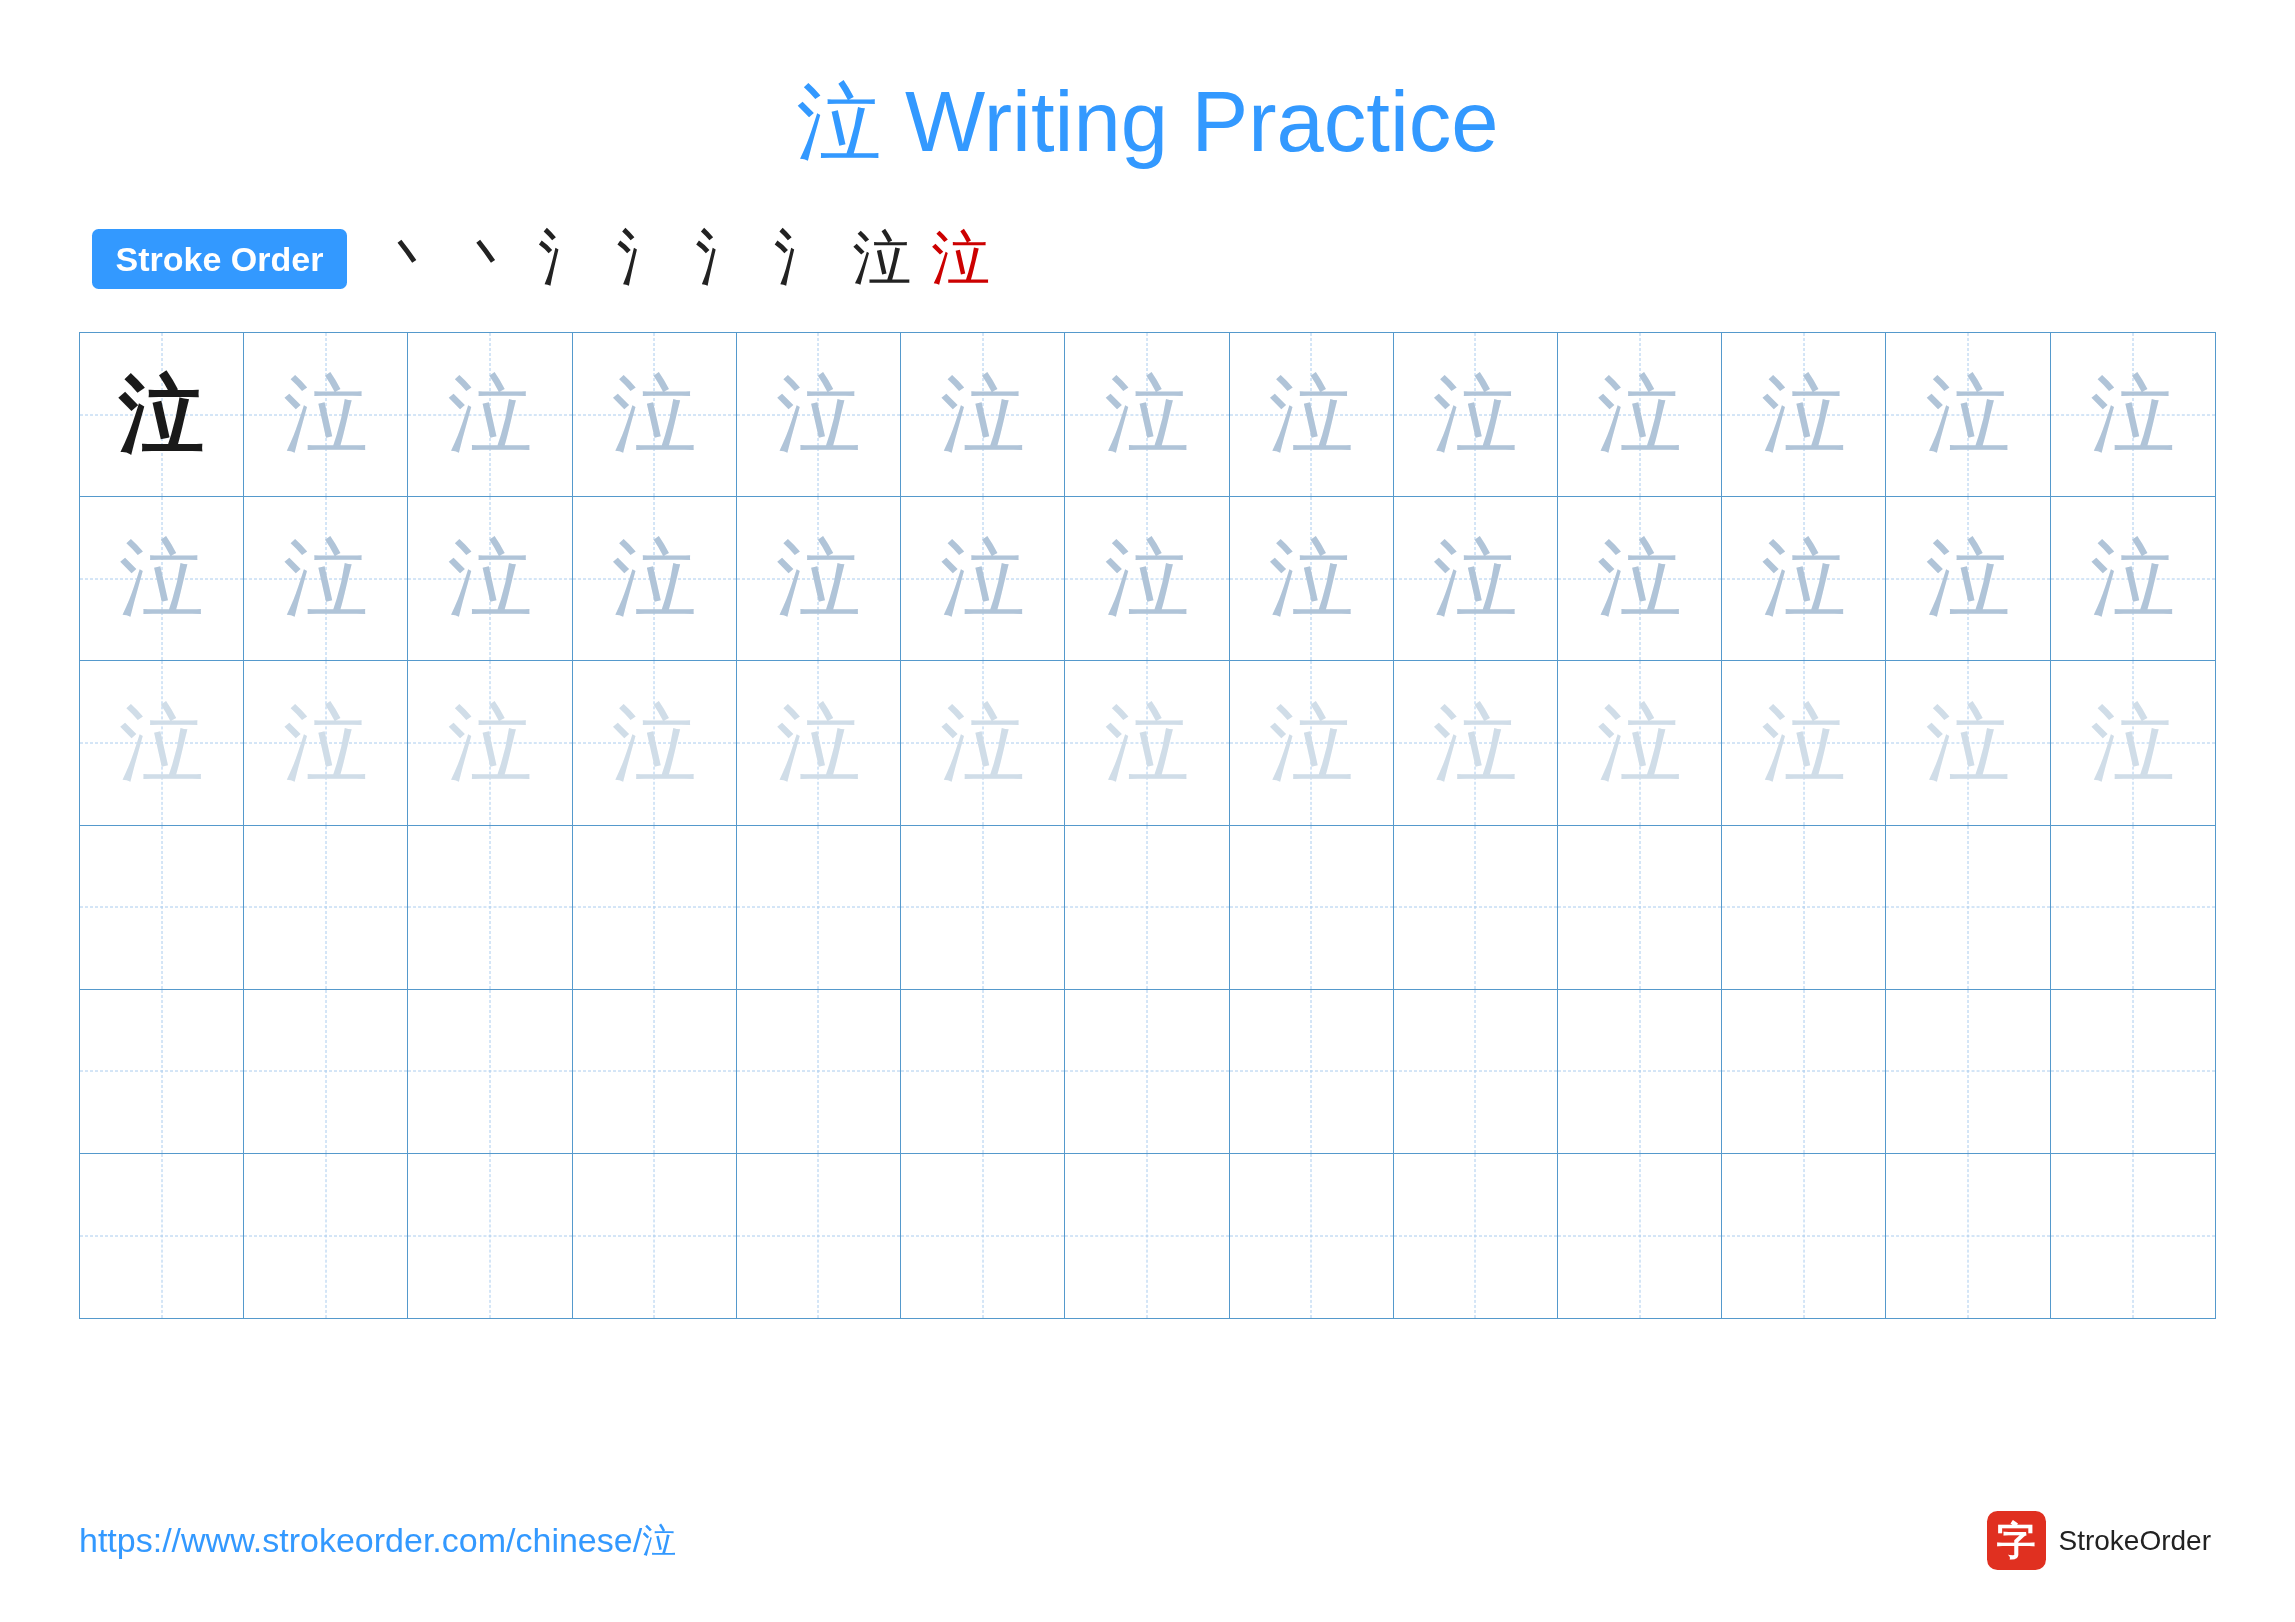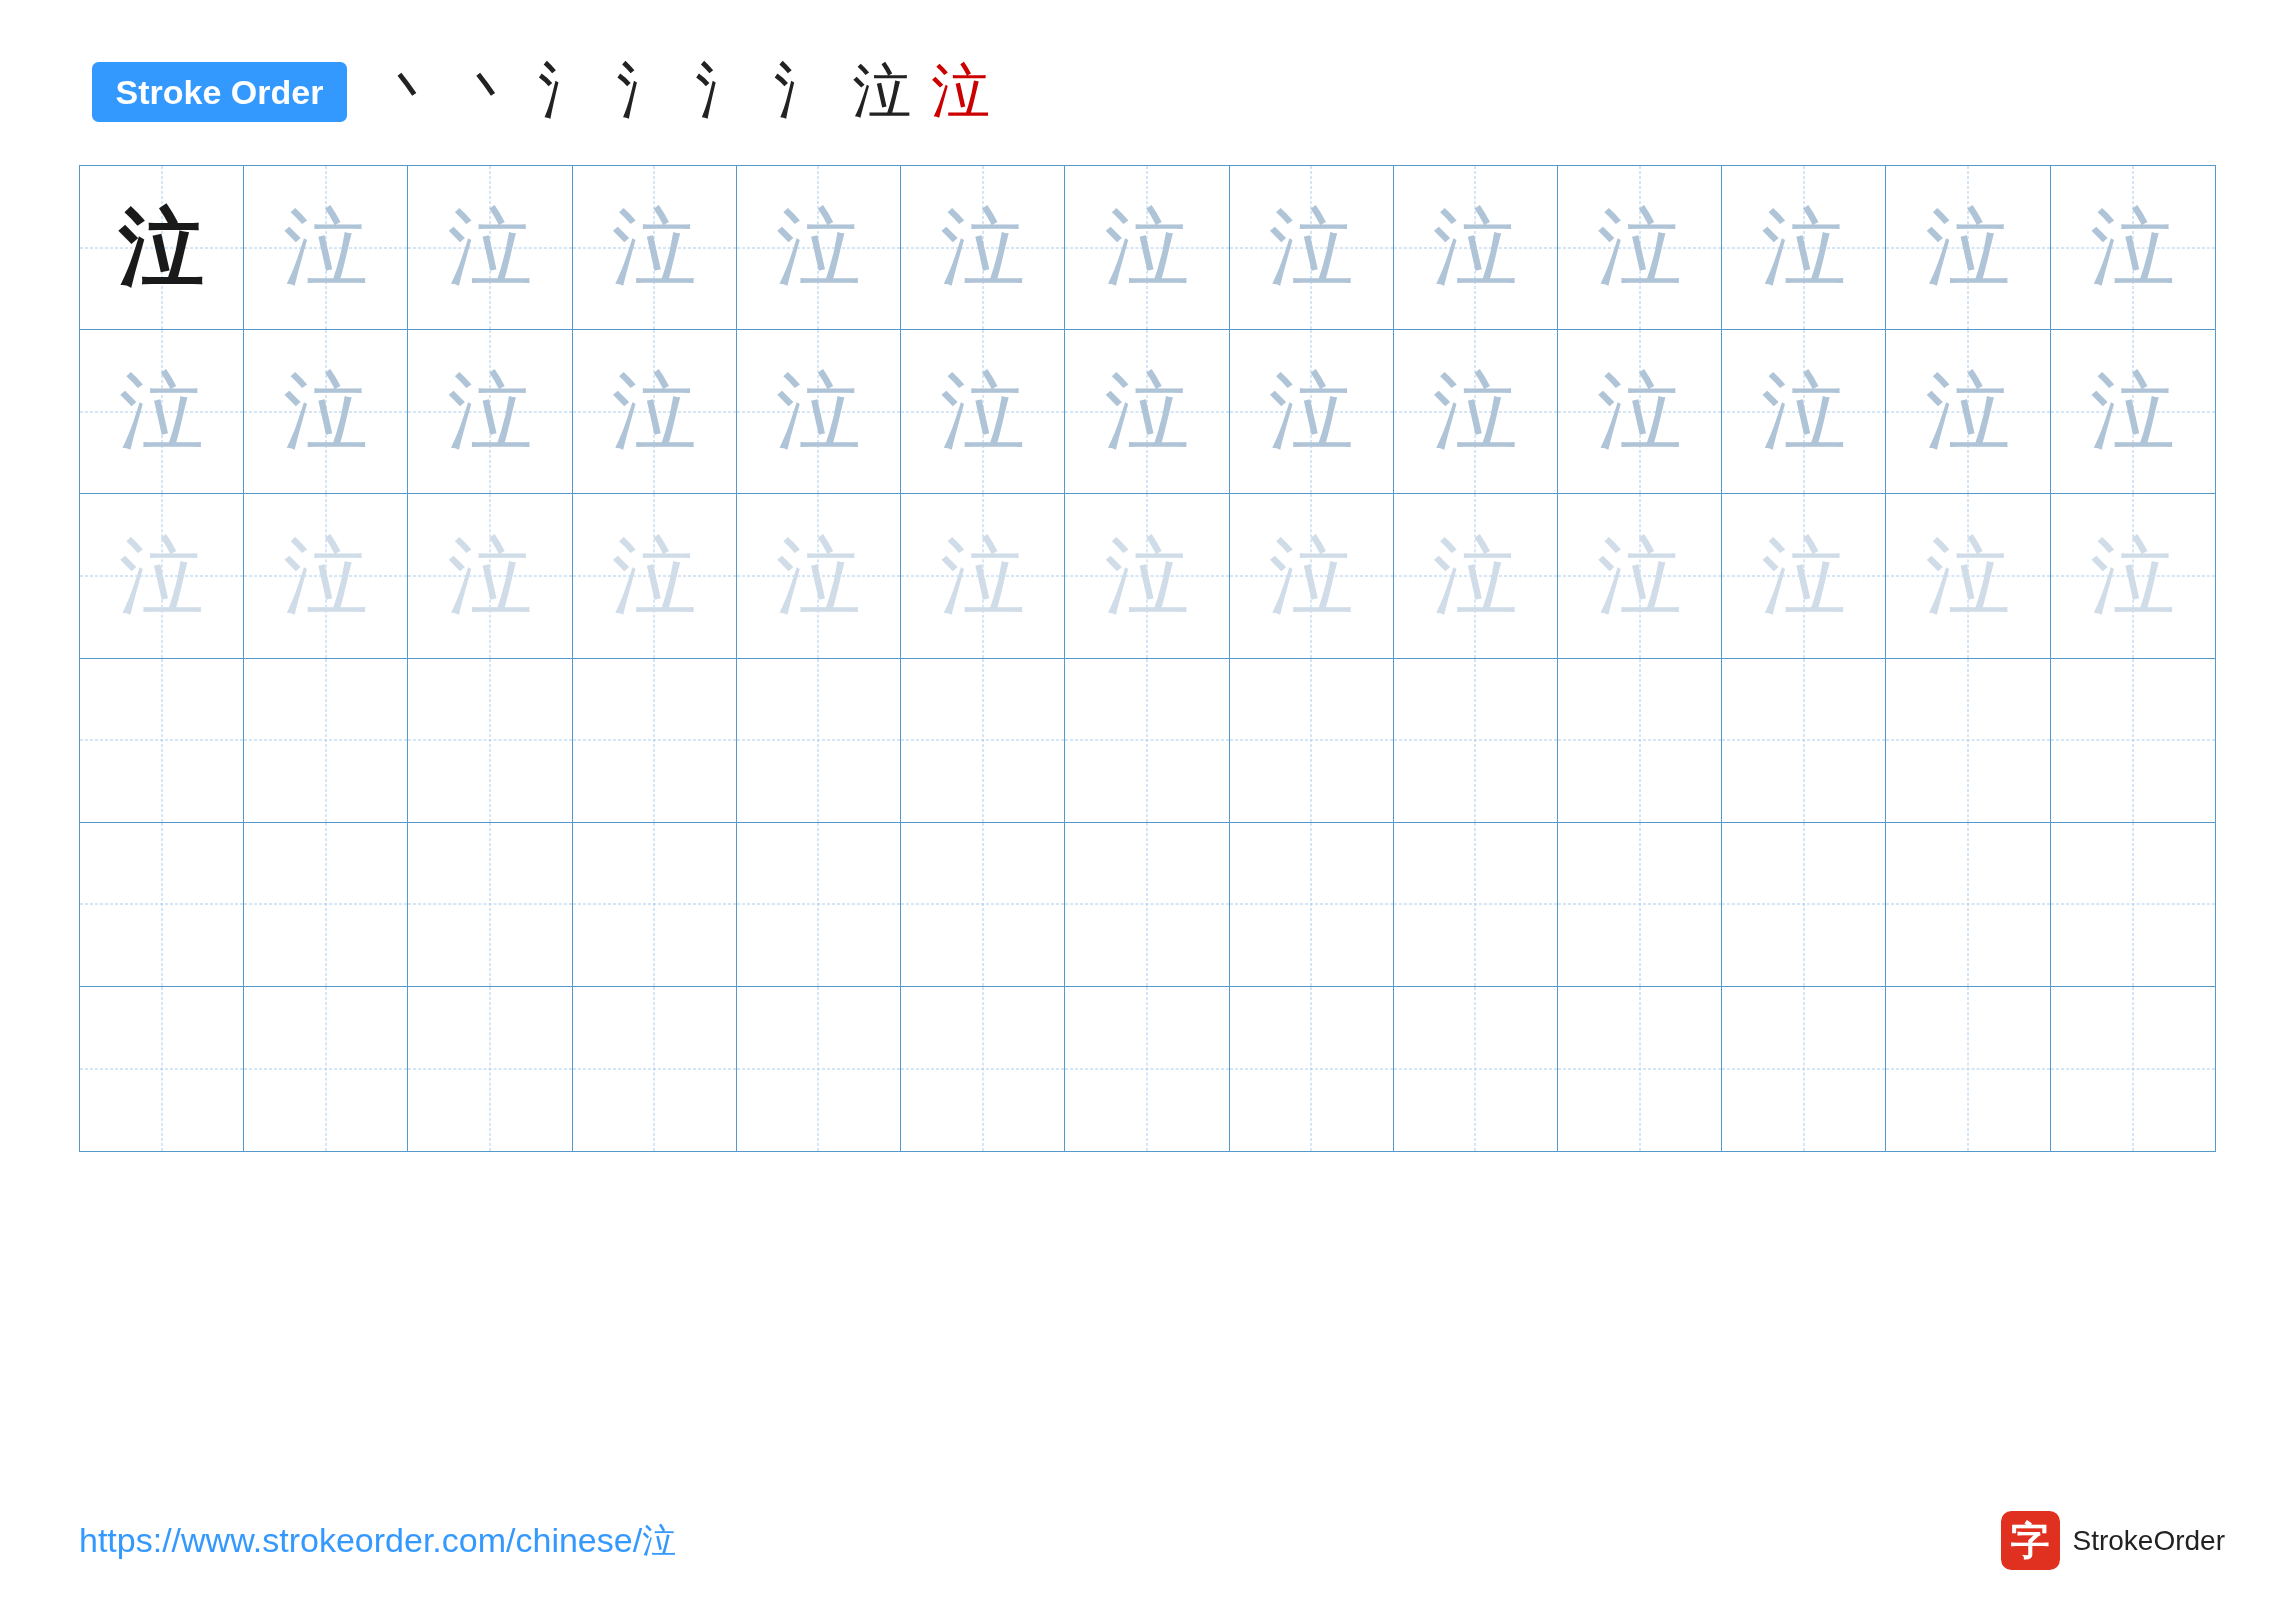--- a/index.html
+++ b/index.html
@@ -145,21 +145,21 @@
     .cell-char.light {
       color: #d0dde8;
       font-size: 85px;
     }
 
     
     .footer {
       position: absolute;
       bottom: 52px;
       left: 79px;
-      right: 70px;
+      right: 84px;
       display: flex;
       align-items: center;
       justify-content: space-between;
     }
 
     .footer-url {
       font-size: 34px;
       color: #3399ff;
       text-decoration: none;
     }
@@ -189,20 +189,23 @@
       font-weight: normal;
       color: #222;
     }
   </style>
 </head>
 <body>
 
 <div class="page-container">
 
   
+  <div class="title-area">
+    <h1 class="page-title">泣 Writing Practice</h1>
+  </div>
 
   
   <div class="stroke-order-area">
     <div class="stroke-order-badge">Stroke Order</div>
     <div class="stroke-sequence">
 
     <span class="stroke-seq-item">丶</span>
         <span class="stroke-seq-item">丶</span>
         <span class="stroke-seq-item">氵</span>
         <span class="stroke-seq-item">氵</span>

